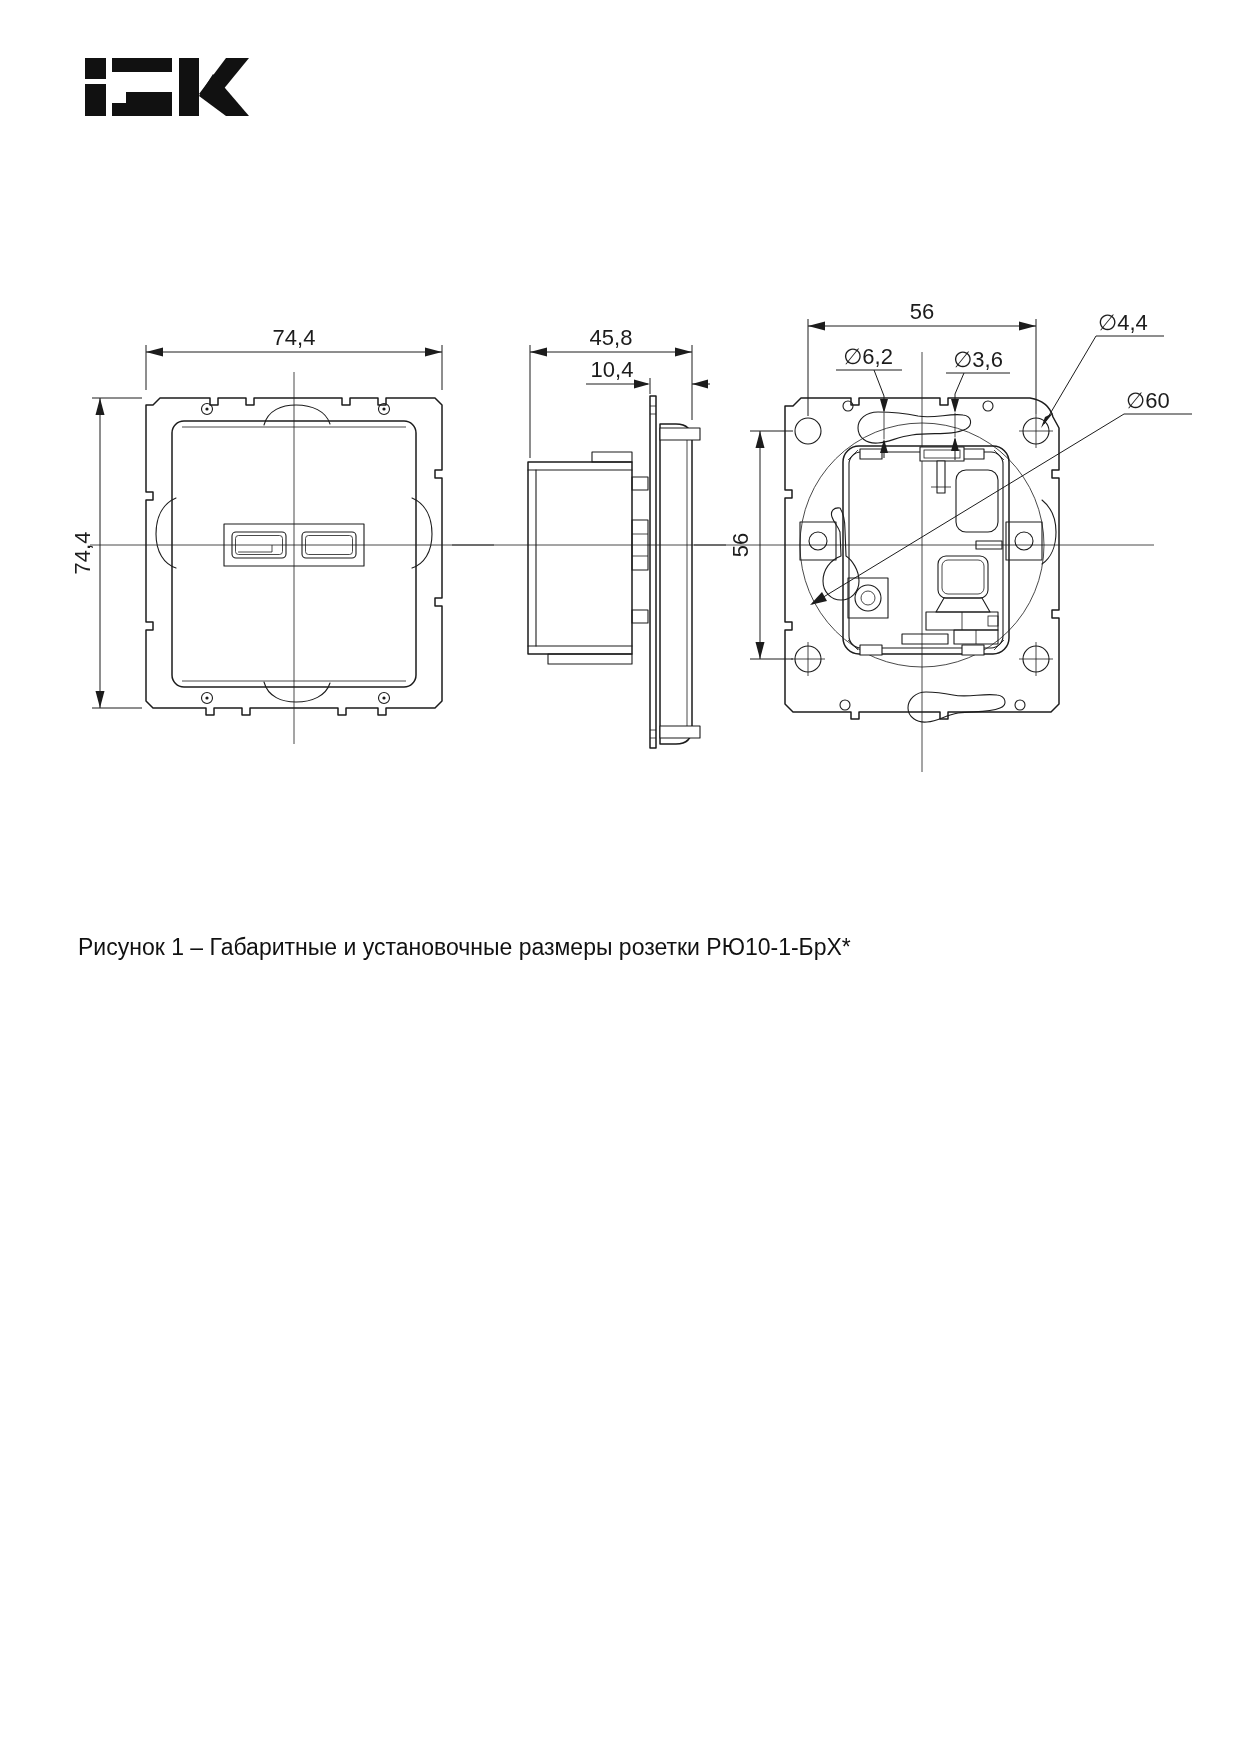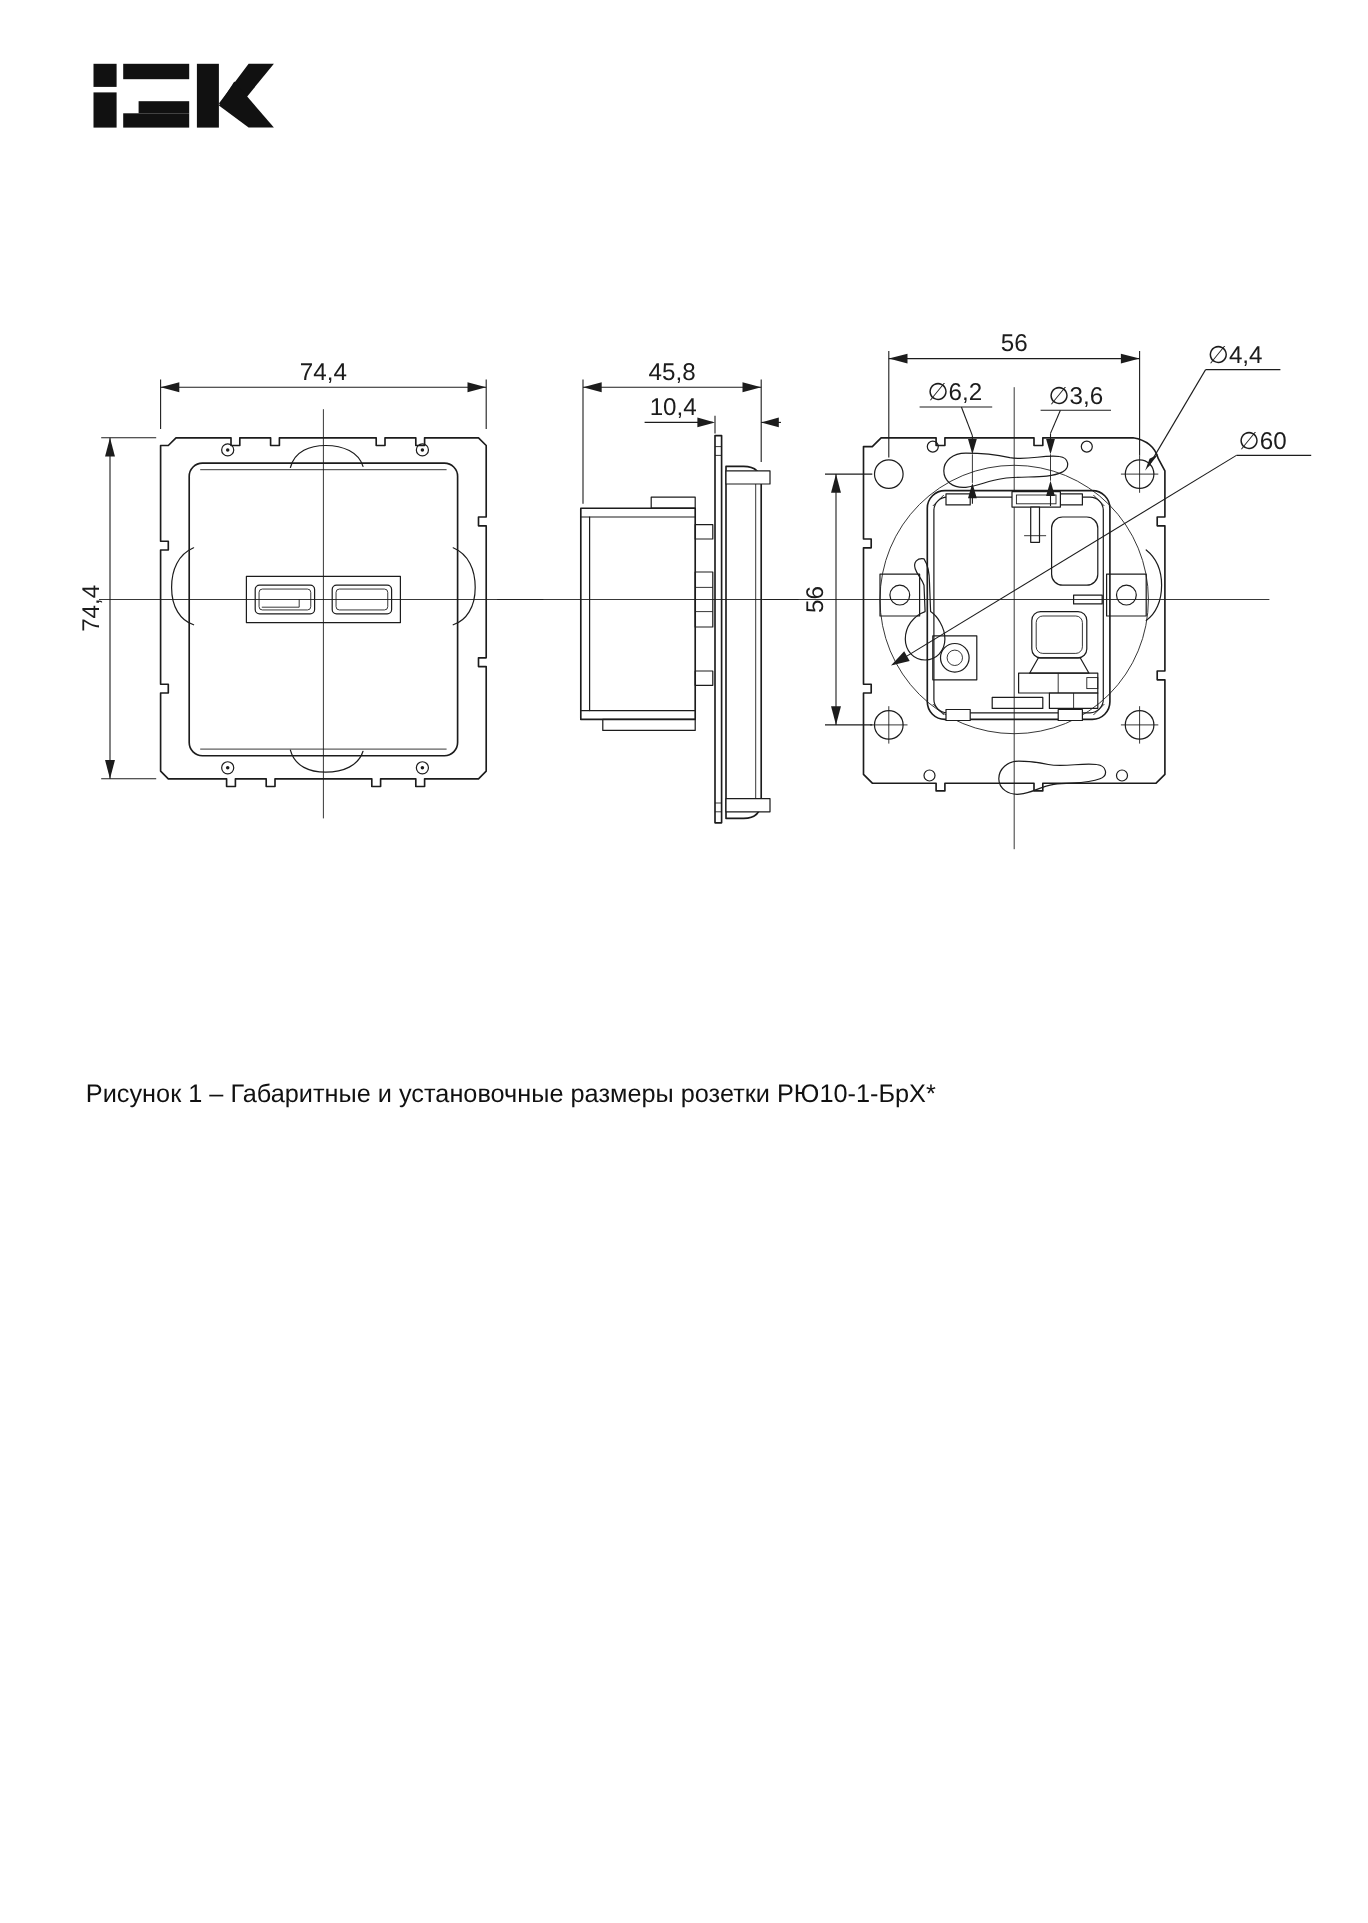--- a/index.html
+++ b/index.html
@@ -15,21 +15,21 @@
   
   .o{fill:none;stroke:#1c1c1c;stroke-width:1.5;stroke-linejoin:round;stroke-linecap:round;}
   .t{fill:none;stroke:#1c1c1c;stroke-width:1.1;stroke-linejoin:round;stroke-linecap:round;}
   .w{fill:#ffffff;stroke:#1c1c1c;stroke-width:1.1;stroke-linejoin:round;}
   .c{fill:none;stroke:#1c1c1c;stroke-width:0.8;}
   .d{fill:none;stroke:#1c1c1c;stroke-width:1;}
   .f{fill:#1c1c1c;stroke:none;}
   .logo{fill:#111111;stroke:none;}
   text.dim{font-family:"Liberation Sans",sans-serif;font-size:22px;fill:#1c1c1c;}
   .caption{
-    position:absolute;left:78px;top:981px;
+    position:absolute;left:78px;top:934px;
     font-size:23px;color:#111111;white-space:nowrap;
   }
 </style>
 </head>
 <body>
 
 <div class="page">
 
 <svg class="art" width="1244" height="1748" viewBox="0 0 1244 1748">
 

